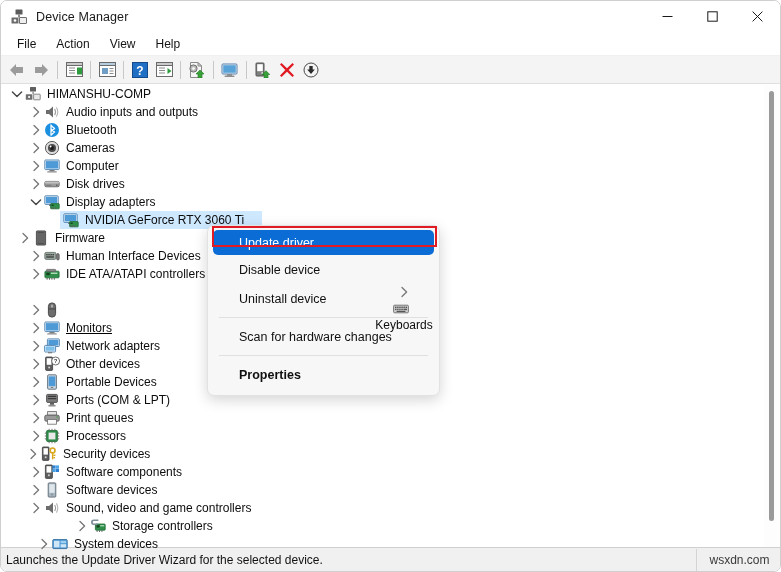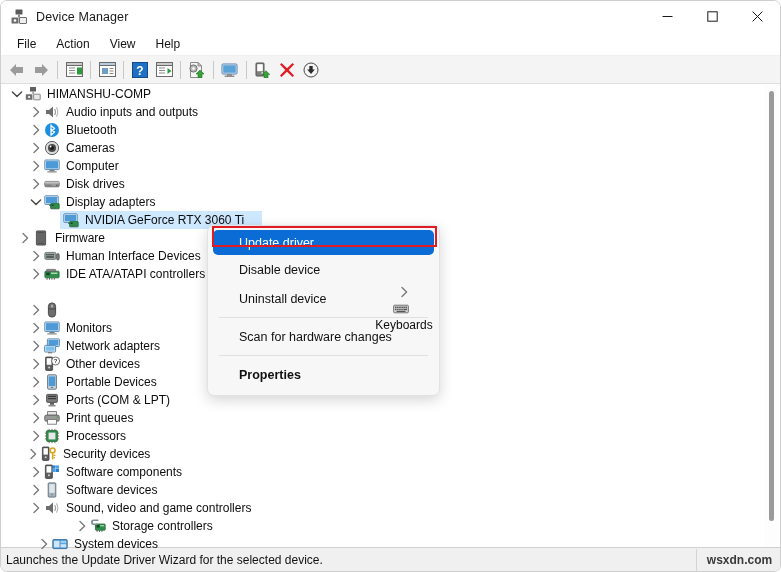--- a/index.html
+++ b/index.html
@@ -193,21 +193,20 @@
   #status-sep {
     width: 1px;
     height: 22px;
     background: #d4d4d4;
   }
   #watermark {
     width: 85px;
     text-align: center;
     font-size: 12px;
     color: #3a3a3a;
-    font-weight: bold;
   }
 
   
   #ctxmenu {
     position: absolute;
     left: 206px;
     top: 224px;
     width: 233px;
     background: #f7f7f7;
     border: 1px solid #e2e2e2;
@@ -600,21 +599,21 @@
             <svg width="8" height="12" viewBox="0 0 8 12">
               <path d="M2 1.5 L6.6 6 L2 10.5" stroke="#767676" stroke-width="1.3" fill="none" stroke-linecap="round" stroke-linejoin="round"></path>
             </svg>
           </div>
           <div class="ticon"><svg width="16" height="16" viewBox="0 0 16 16">
               <rect x="4.4" y="0.9" width="7.2" height="14.2" rx="3.5" fill="#6e6e6e" stroke="#3e3e3e" stroke-width="0.9"></rect>
               <path d="M4.4 7 L11.6 7" stroke="#3e3e3e" stroke-width="0.8"></path>
               <rect x="7.4" y="2.4" width="1.3" height="3.2" rx="0.6" fill="#cfcfcf"></rect>
             </svg></div>
         </div>
-        <div class="trow" style="padding-left: 27px;">
+        <div class="trow" style="padding-left: 27px; text-decoration: underline;">
           <div class="chev">
             <svg width="8" height="12" viewBox="0 0 8 12">
               <path d="M2 1.5 L6.6 6 L2 10.5" stroke="#767676" stroke-width="1.3" fill="none" stroke-linecap="round" stroke-linejoin="round"></path>
             </svg>
           </div>
           <div class="ticon"><svg width="16" height="16" viewBox="0 0 16 16">
               <rect x="0.8" y="2" width="14.4" height="9.6" rx="0.8" fill="#e8f0f8" stroke="#4a7fae" stroke-width="0.9"></rect>
               <rect x="1.9" y="3.1" width="12.2" height="7.4" fill="#4e9ad6"></rect>
               <rect x="5.5" y="12" width="5" height="1.3" fill="#7b7b7b"></rect>
               <rect x="3.2" y="13.2" width="9.6" height="1.4" rx="0.6" fill="#8c8c8c"></rect>

